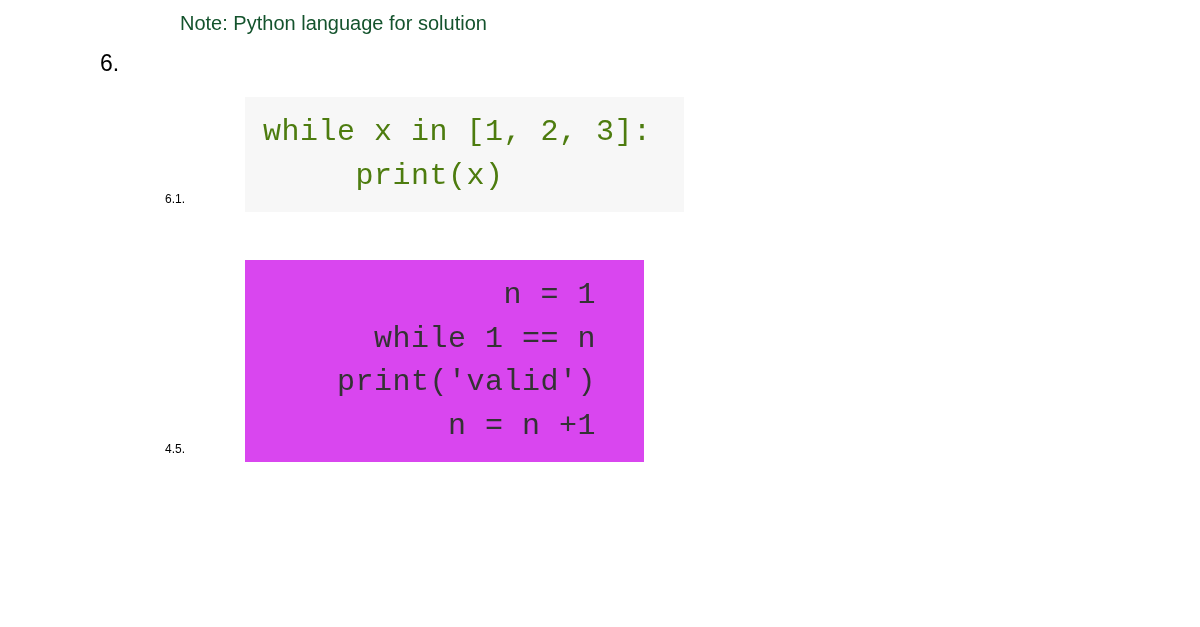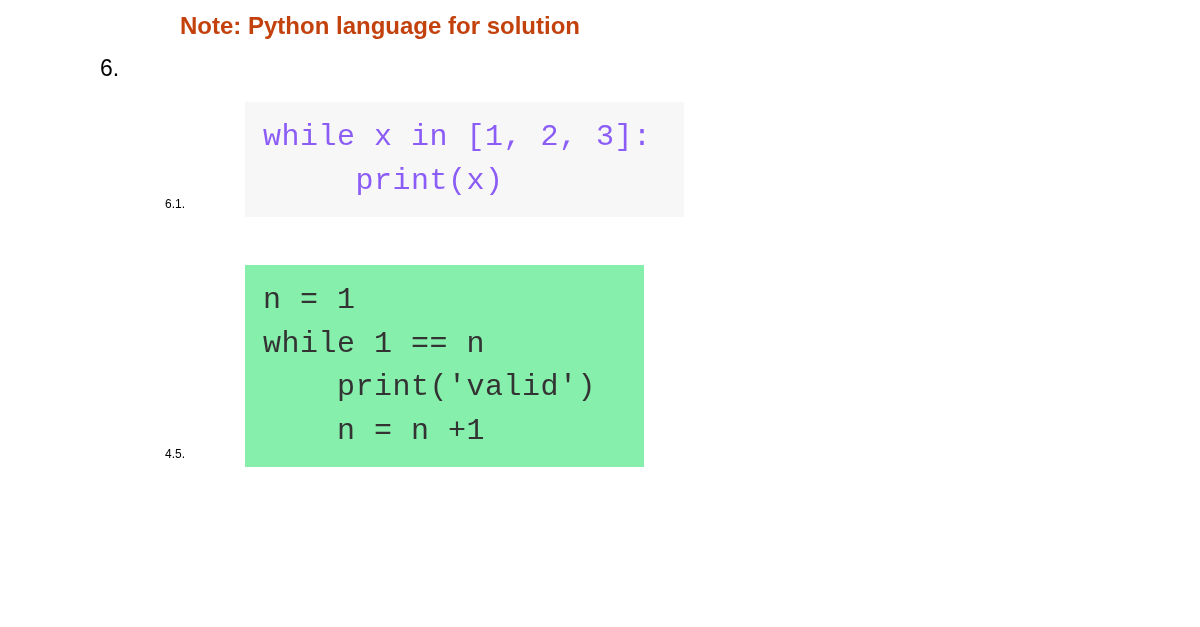--- a/index.html
+++ b/index.html
@@ -8,23 +8,23 @@
       box-sizing: border-box;
     }
     body {
       font-family: Arial, sans-serif;
       background: #ffffff;
       padding: 12px 40px 20px 40px;
       width: 1200px;
       height: 627px;
     }
     .note {
-      color: #c2410c;
-      font-weight: bold;
-      font-size: 24px;
+      color: #14532d;
+      font-weight: normal;
+      font-size: 20px;
       margin-left: 140px;
       margin-bottom: 14px;
     }
     .question-row {
       display: flex;
       align-items: flex-start;
       margin-bottom: 20px;
     }
     .question-number {
       font-size: 23px;
@@ -48,35 +48,36 @@
       color: #000;
       min-width: 55px;
       margin-left: 125px;
       margin-right: 25px;
       padding-bottom: 6px;
     }
     .code-block {
       background: #f7f7f7;
       font-family: 'Consolas', 'Courier New', monospace;
       font-size: 30px;
-      color: #8b5cf6;
+      color: #4d7c0f;
       padding: 14px 32px 14px 18px;
       line-height: 1.45;
       white-space: pre;
       letter-spacing: 0.5px;
     }
     .code-block-2 {
-      background: #86efac;
+      background: #d946ef;
       font-family: 'Consolas', 'Courier New', monospace;
       font-size: 30px;
       color: #333;
       padding: 14px 48px 14px 18px;
       line-height: 1.45;
       white-space: pre;
       letter-spacing: 0.5px;
+      text-align: right;
     }
     .section-1 {
       margin-top: 4px;
     }
     .section-2 {
       margin-top: 0px;
     }
   </style>
 </head>
 <body>

